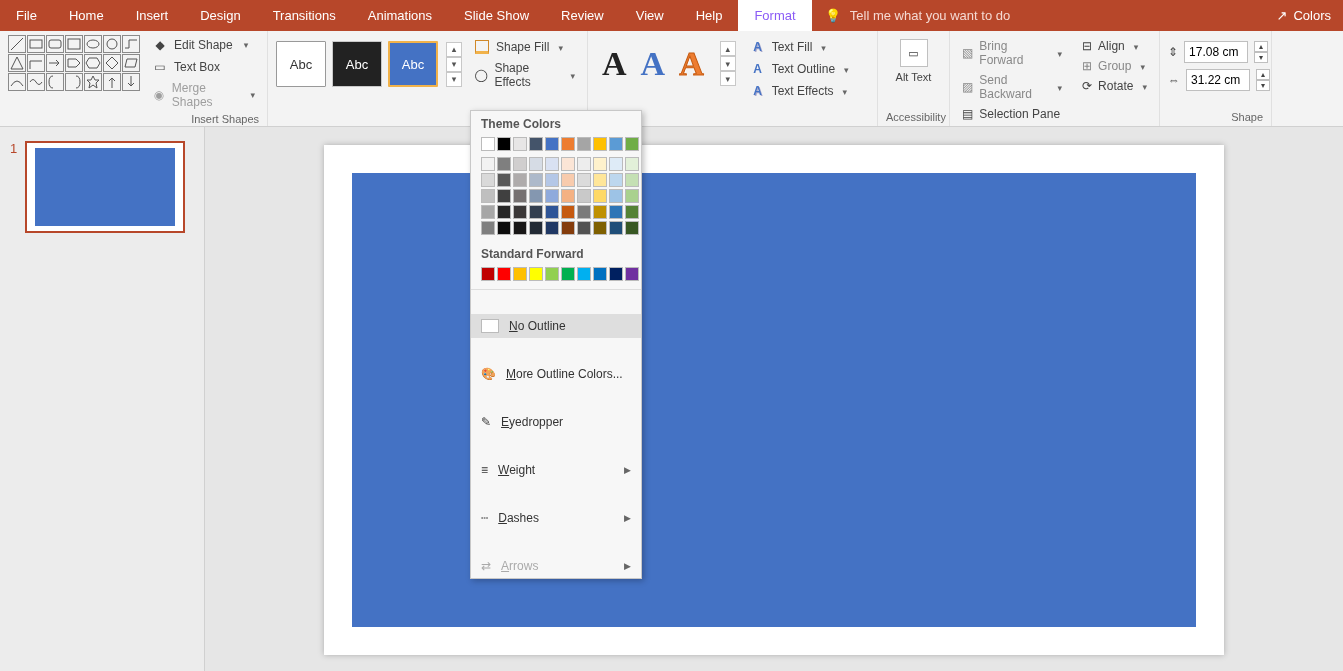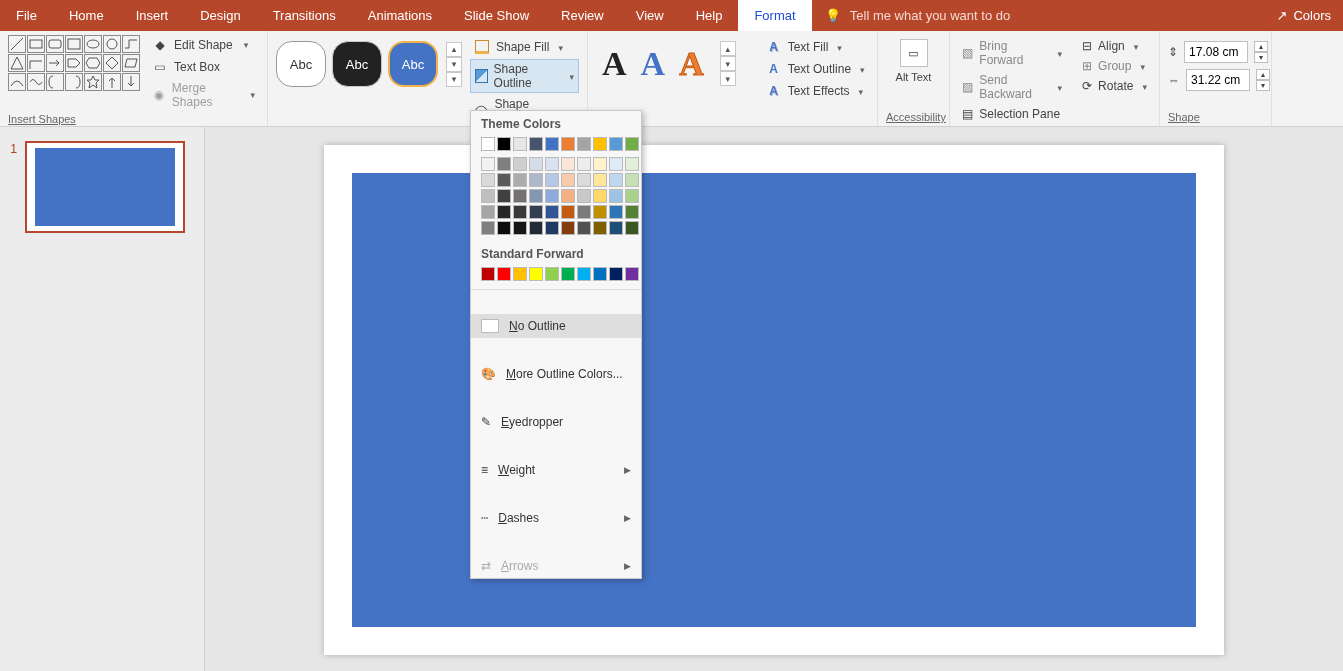--- a/index.html
+++ b/index.html
@@ -1,43 +1,43 @@
 <!DOCTYPE html>
 <html><head>
 <meta charset="utf-8">
 <style>
   * { box-sizing: border-box; margin: 0; padding: 0; font-family: "Segoe UI", Arial, sans-serif; }
   body { background: #e6e6e6; width: 1343px; height: 671px; overflow: hidden; font-size: 12px; color: #444; }
 
   
   .menubar { background: #b7472a; height: 31px; display: flex; align-items: stretch; color: #fff; font-size: 13px; }
   .menubar .tab { padding: 0 16px; display: flex; align-items: center; cursor: pointer; }
-  .menubar .tab.active { background: #fff; color: #1d4ed8; }
+  .menubar .tab.active { background: #fff; color: #8b5cf6; }
   .menubar .tell { display: flex; align-items: center; gap: 8px; padding: 0 14px; color: #f5d9d2; }
   .menubar .spacer { flex: 1; }
   .menubar .share { padding: 0 12px; display: flex; align-items: center; gap: 6px; }
 
   
   .ribbon { background: #f3f3f3; height: 96px; border-bottom: 1px solid #d0d0d0; display: flex; }
   .group { border-right: 1px solid #e0e0e0; padding: 4px 8px 0 8px; display: flex; flex-direction: column; position: relative; }
   .group .group-body { flex: 1; display: flex; align-items: flex-start; }
-  .group .group-label { text-align: left; font-size: 11px; color: #666; padding: 2px 0 3px; position: relative; text-decoration: underline; }
+  .group .group-label { text-align: right; font-size: 11px; color: #666; padding: 2px 0 3px; position: relative; }
 
   
   .shapes-grid { display: grid; grid-template-columns: repeat(7, 18px); grid-auto-rows: 18px; gap: 1px; }
   .shapes-grid .s { border: 1px solid #8a8a8a; background: #fff0; }
   .shapes-grid .s svg { width: 16px; height: 16px; display:block; }
   .ins-right { margin-left: 8px; display:flex; flex-direction:column; gap:2px; }
   .ins-btn { display:flex; align-items:center; gap:6px; padding:2px 4px; font-size:12px; color:#444; }
   .ins-btn.dis { color:#9e9e9e; }
   .mini-drop { font-size:9px; color:#666; margin-left:2px; }
 
   
   .style-gallery { display:flex; gap:6px; align-items:center; padding-top:6px;}
-  .style-box { width:50px; height:46px; border:1px solid #c9c9c9; border-radius:16px; display:flex; align-items:center; justify-content:center; font-size:13px; }
+  .style-box { width:50px; height:46px; border:1px solid #c9c9c9; border-radius:1px; display:flex; align-items:center; justify-content:center; font-size:13px; }
   .style-box.sel { border:2px solid #f1b24a; }
   .sb-white { background:#fff; color:#333; border:1px solid #999;}
   .sb-black { background:#222; color:#fff;}
   .sb-blue { background:#4472c4; color:#fff;}
   .gallery-ctrl { display:flex; flex-direction:column; margin-left:2px;}
   .gallery-ctrl div { width:16px; height:15px; border:1px solid #c8c8c8; background:#fff; display:flex; align-items:center; justify-content:center; font-size:9px; color:#555;}
   .fill-col { margin-left:8px; display:flex; flex-direction:column; gap:2px; padding-top:2px;}
   .fill-row { display:flex; align-items:center; gap:6px; padding:2px 4px; font-size:12px;}
   .fill-row.open { background:#d8e6f2; border:1px solid #a5c7e3; }
   .ico { width:16px; height:16px; display:inline-flex; align-items:center; justify-content:center;}
@@ -268,25 +268,20 @@
           <div>▾</div>
           <div>▾</div>
         </div>
       </div>
       <div class="fill-col">
         <div class="fill-row">
           <span class="ico ic-bucket"></span>
           <span>Shape Fill</span>
           <span class="chev"></span>
         </div>
-        <div class="fill-row open">
-          <span class="ico ic-pen"></span>
-          <span>Shape Outline</span>
-          <span class="chev"></span>
-        </div>
         <div class="fill-row">
           <span class="ico">◯</span>
           <span>Shape Effects</span>
           <span class="chev"></span>
         </div>
       </div>
     </div>
     <div class="group-label">Shape Styles</div>
   </div>
 
@@ -295,21 +290,21 @@
       <div class="wa-gallery">
         <span class="wa wa1">A</span>
         <span class="wa wa2">A</span>
         <span class="wa wa3">A</span>
         <div class="gallery-ctrl">
           <div>▴</div>
           <div>▾</div>
           <div>▾</div>
         </div>
       </div>
-      <div class="txt-col" style="margin-left:20px">
+      <div class="txt-col" style="margin-left:4px">
         <div class="txt-row">
           <span class="ico ic-effect"></span>
           <span>Text Fill</span>
             <span class="chev"></span>
         </div>
         <div class="txt-row">
           <span class="ico" style="color:#4472c4;font-weight:bold">A</span>
           <span>Text Outline</span>
             <span class="chev"></span>
         </div>

